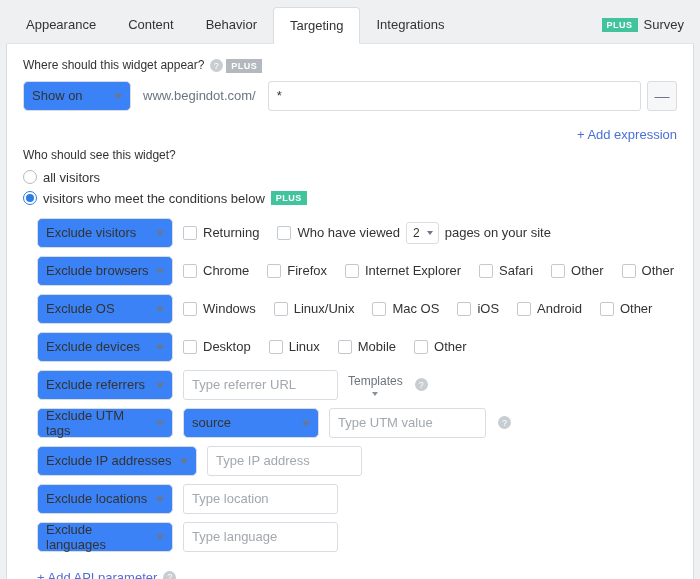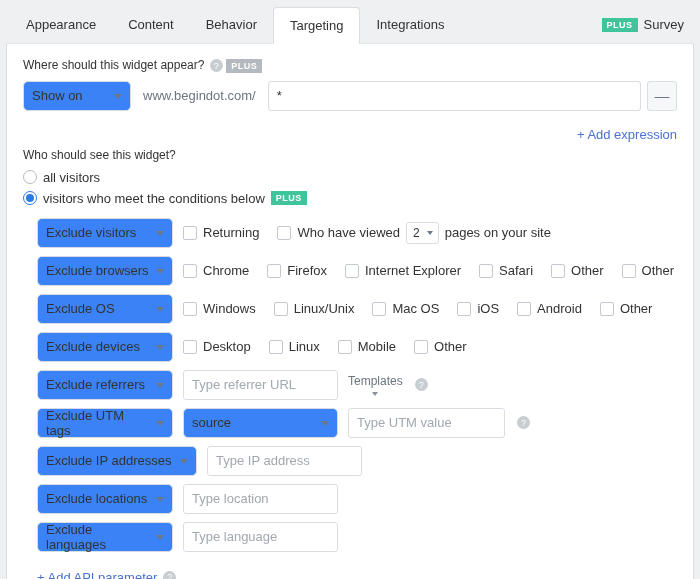--- a/index.html
+++ b/index.html
@@ -447,21 +447,21 @@
         </span>
         <span class="help-dot">?</span>
       </div>
 
       
       <div class="cond-row">
         <div class="ctrl select cond-select">
           <span>Exclude UTM tags</span>
           <span class="caret"></span>
         </div>
-        <div class="ctrl select" style="width:155px">
+        <div class="ctrl select" style="width:136px">
           <span>source</span>
           <span class="caret"></span>
         </div>
         <input class="input md-input" placeholder="Type UTM value" style="">
         <span class="help-dot">?</span>
       </div>
 
       
       <div class="cond-row">
         <div class="ctrl select cond-select" style="width:160px">

